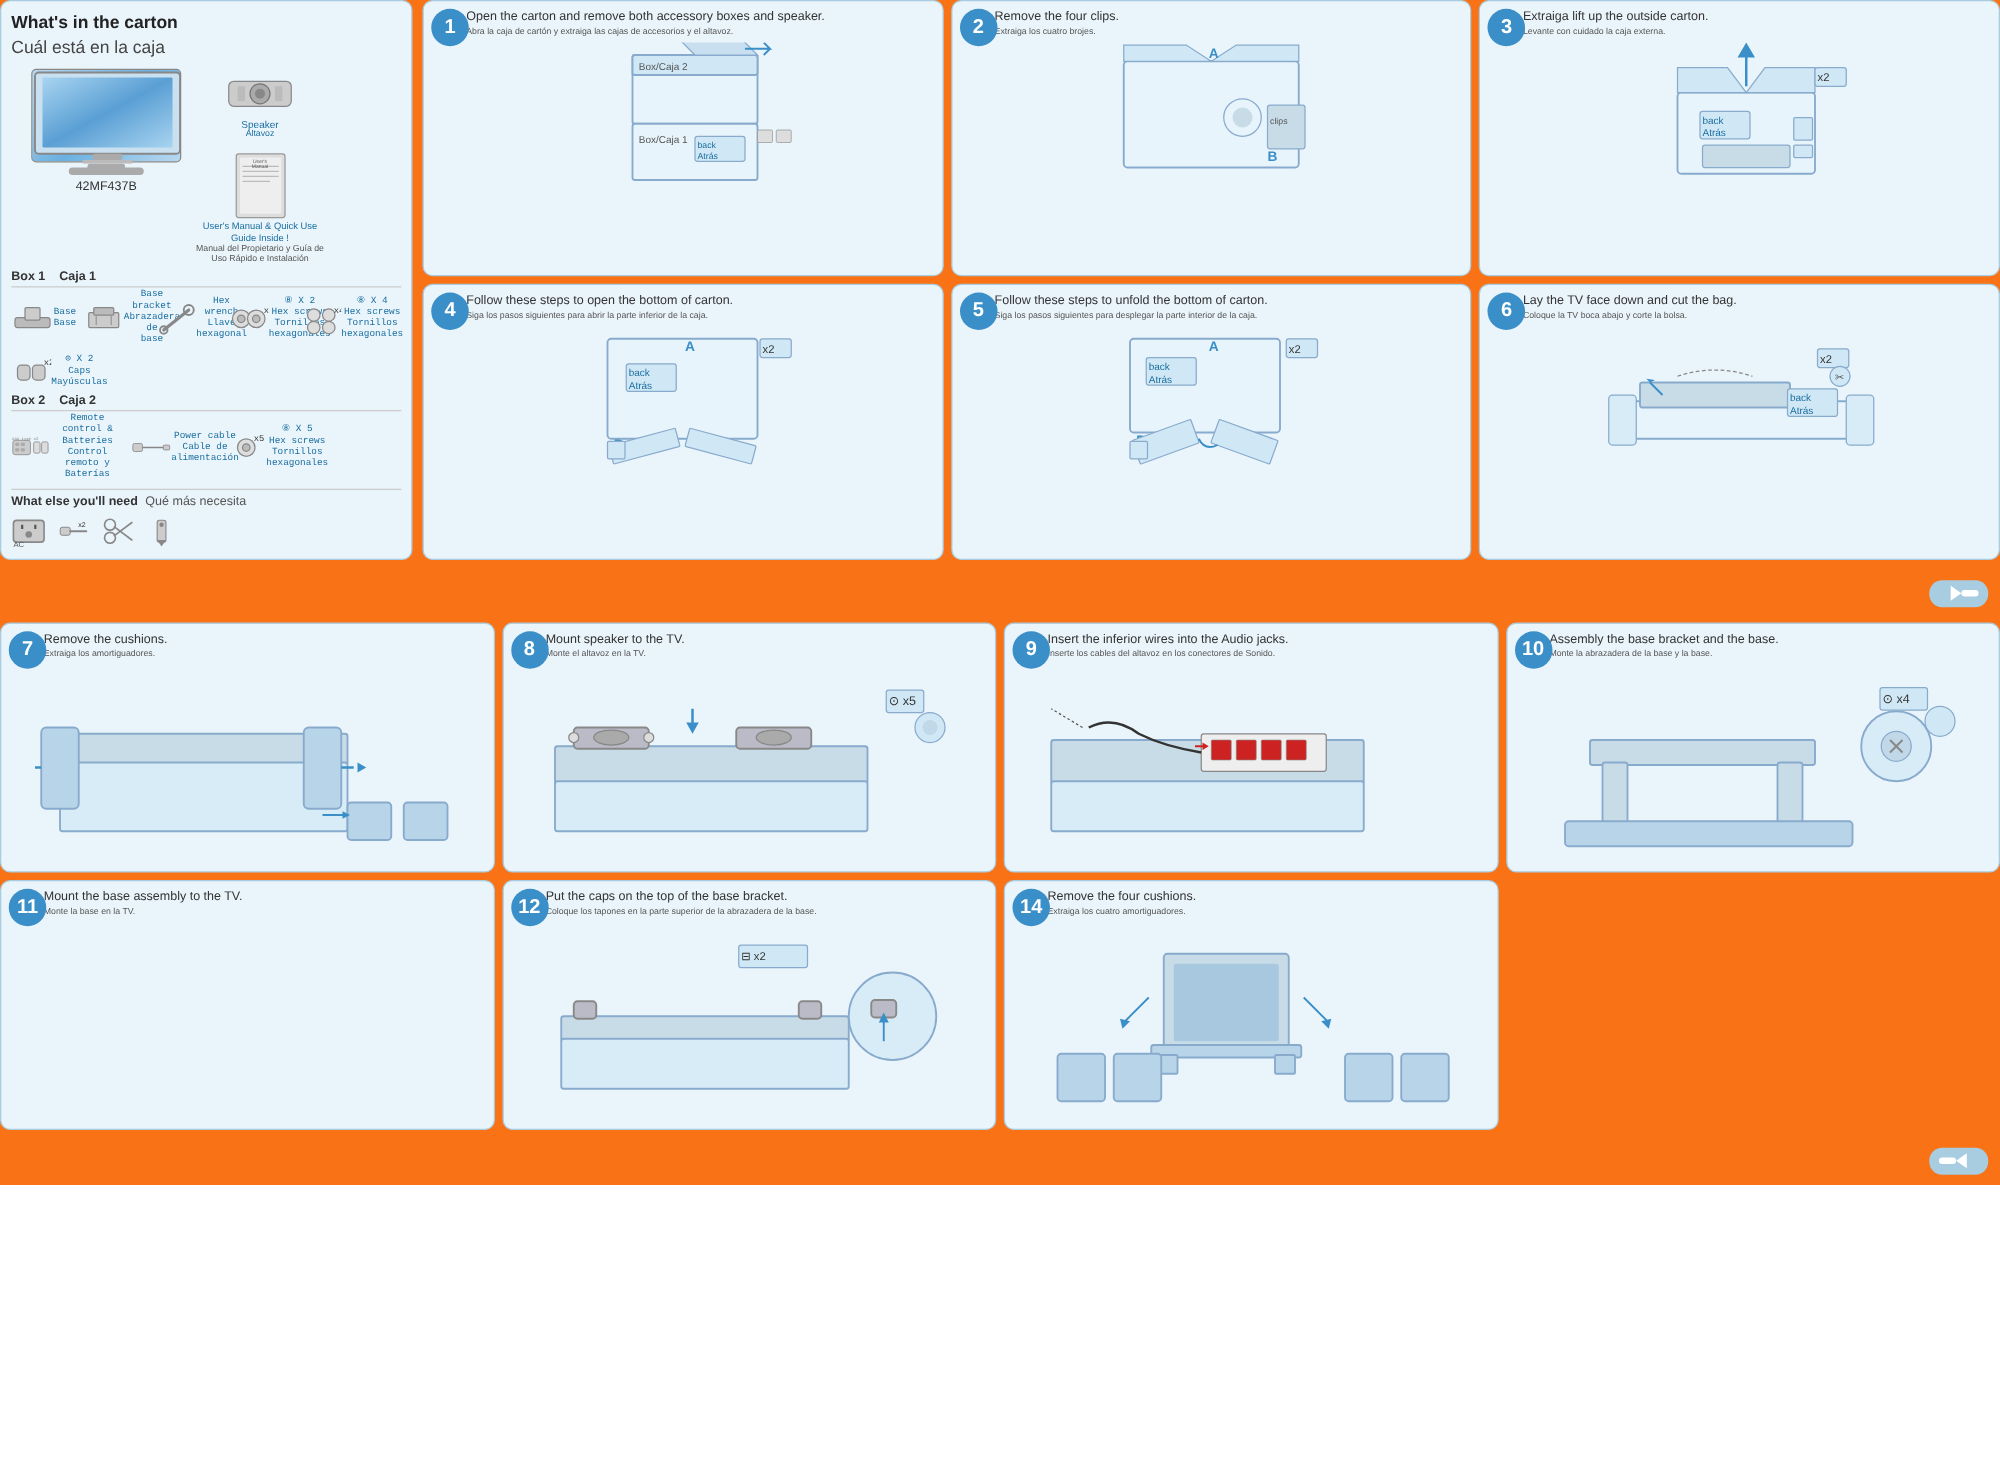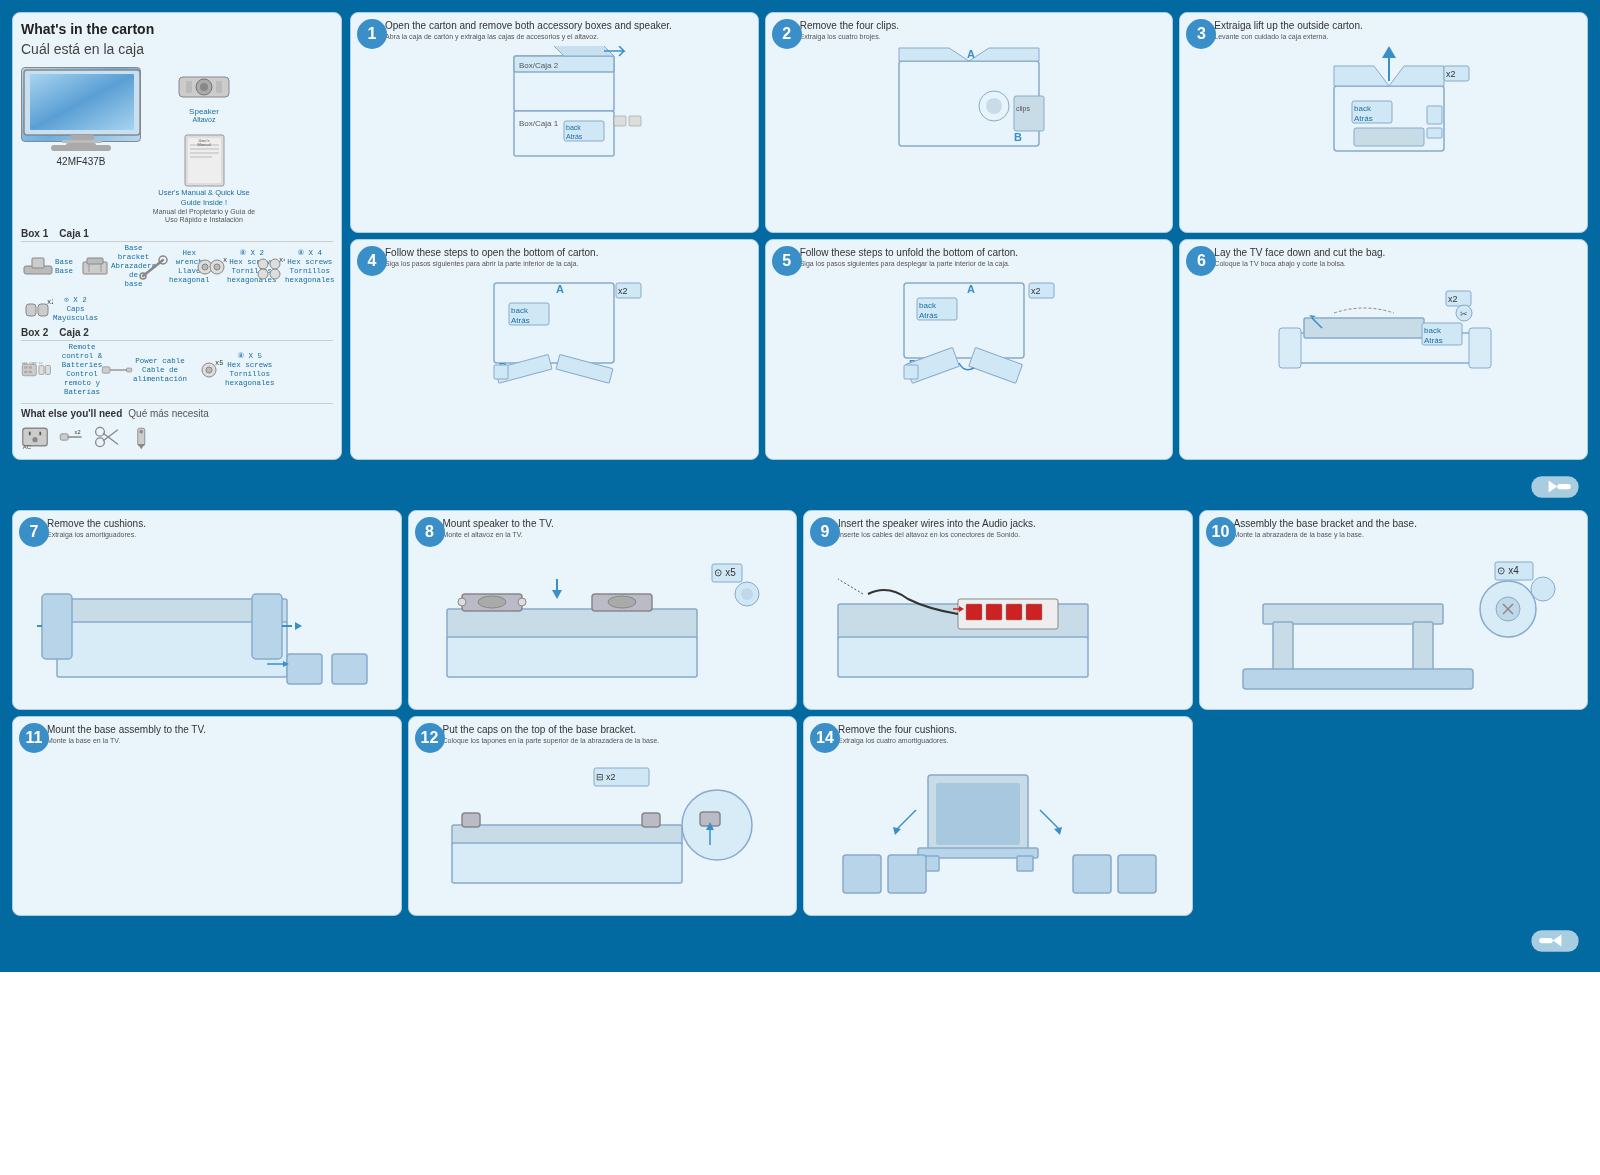--- a/index.html
+++ b/index.html
@@ -8,22 +8,21 @@
       font-family: Arial, Helvetica, sans-serif;
       font-size: 11px;
       color: #333;
       width: 1600px;
       min-height: 1175px;
       overflow-x: hidden;
     }
 
     .page {
       width: 1600px;
-      padding: 12px;
-      background: #0369a1;
+      background: #f97316;
     }
 
     
     .top-section {
       display: flex;
       gap: 8px;
       margin-bottom: 8px;
     }
 
     .whats-in-carton {
@@ -241,20 +240,21 @@
     
     .carton-top {
       display: flex;
       gap: 8px;
       align-items: flex-start;
     }
     .carton-left {
       display: flex;
       flex-direction: column;
       align-items: center;
+      margin-left: 16px;
     }
 
     .user-manual {
       display: flex;
       flex-direction: column;
       align-items: center;
       margin-top: 4px;
     }
 
     .step-label-en { font-size: 10px; color: #333; }
@@ -424,21 +424,21 @@
                 <rect x="12" y="14" width="5" height="4" rx="1" fill="#aaa"></rect>
 
                 <rect x="28" y="6" width="8" height="14" rx="2" fill="#ddd" stroke="#888" stroke-width="1"></rect>
                 <rect x="38" y="6" width="8" height="14" rx="2" fill="#ddd" stroke="#888" stroke-width="1"></rect>
                 <text x="1" y="4" font-size="5" fill="#888">AAA type x2</text>
               </svg>
             </div>
             <div class="item-label" style="color:#1a6ea0;width:90px;">Remote control &amp; Batteries<br>Control remoto y Baterías</div>
           </div>
 
-          <div class="item-cell" style="width:70px;justify-content:flex-end;">
+          <div class="item-cell" style="width:70px;">
             <div class="item-icon">
               <svg width="50" height="26" viewBox="0 0 50 26">
                 <rect x="2" y="8" width="12" height="10" rx="2" fill="#ccc" stroke="#888" stroke-width="1"></rect>
                 <line x1="14" y1="13" x2="44" y2="13" stroke="#888" stroke-width="2"></line>
                 <rect x="40" y="10" width="8" height="6" rx="1" fill="#ccc" stroke="#888" stroke-width="1"></rect>
               </svg>
             </div>
             <div class="item-label" style="color:#1a6ea0;">Power cable<br>Cable de<br>alimentación</div>
           </div>
 
@@ -757,21 +757,21 @@
 
           <circle cx="315" cy="50" r="12" fill="#d0e8f5" stroke="#88aacc" stroke-width="1"></circle>
           <circle cx="315" cy="50" r="6" fill="#c0d8e8"></circle>
         </svg>
       </div>
     </div>
 
     <div class="step-card" style="min-height:200px;">
       <div class="step-number large">9</div>
       <div class="step-text">
-        <span class="step-label-en">Insert the speaker wires into the Audio jacks.</span><br>
+        <span class="step-label-en">Insert the inferior wires into the Audio jacks.</span><br>
         <span class="step-label-es">Inserte los cables del altavoz en los conectores de Sonido.</span>
       </div>
       <div class="step-illustration">
         <svg width="340" height="150" viewBox="0 0 340 150">
 
           <rect x="10" y="60" width="250" height="35" rx="2" fill="#c8dce8" stroke="#88aacc" stroke-width="1.5"></rect>
           <rect x="10" y="93" width="250" height="40" rx="2" fill="#d8ecf8" stroke="#88aacc" stroke-width="1.5"></rect>
 
           <rect x="130" y="55" width="100" height="30" rx="2" fill="#eee" stroke="#888" stroke-width="1"></rect>
 

